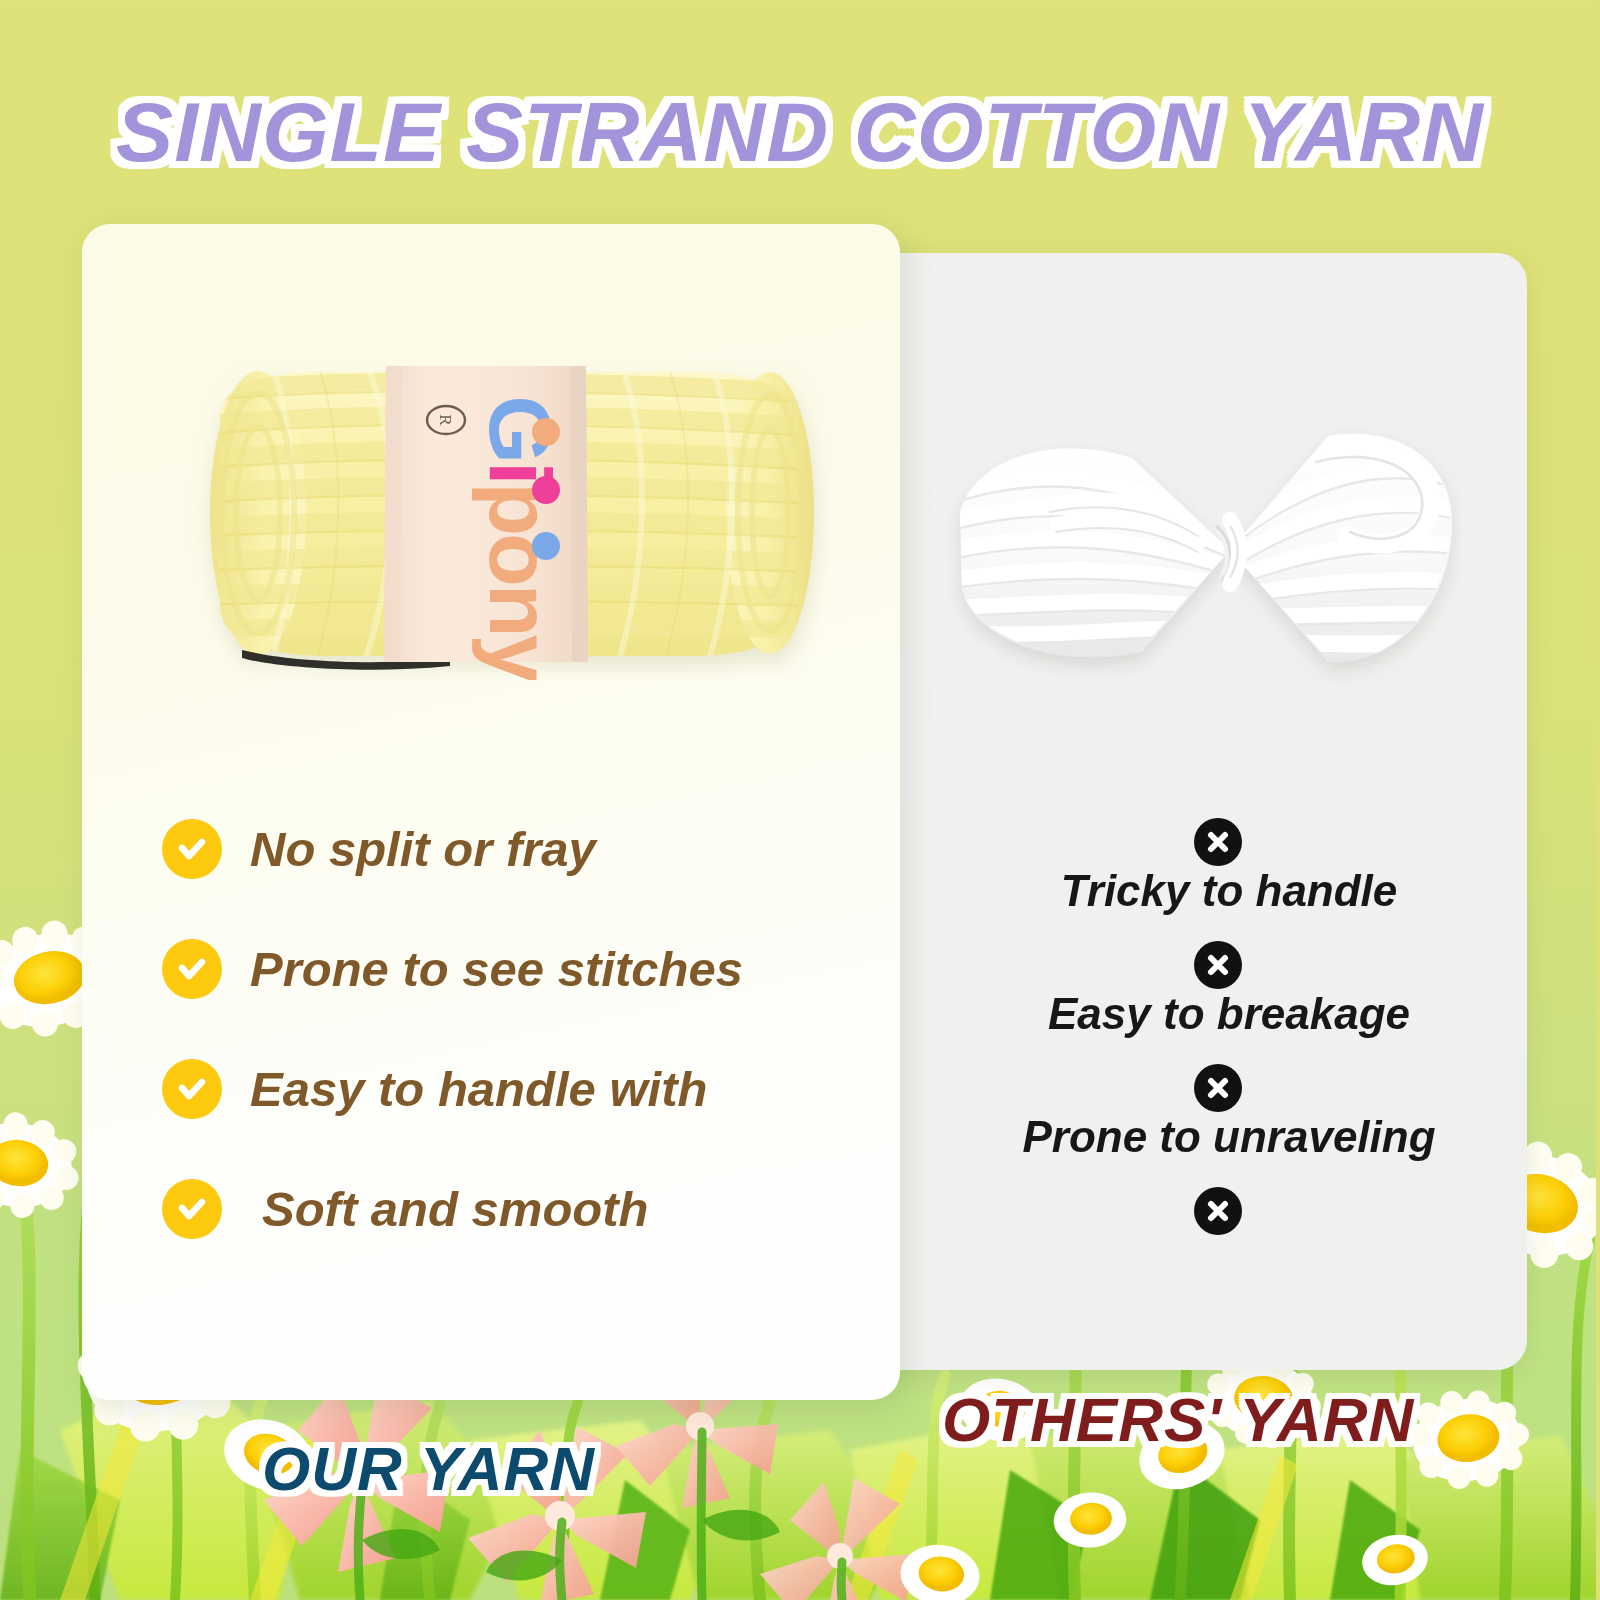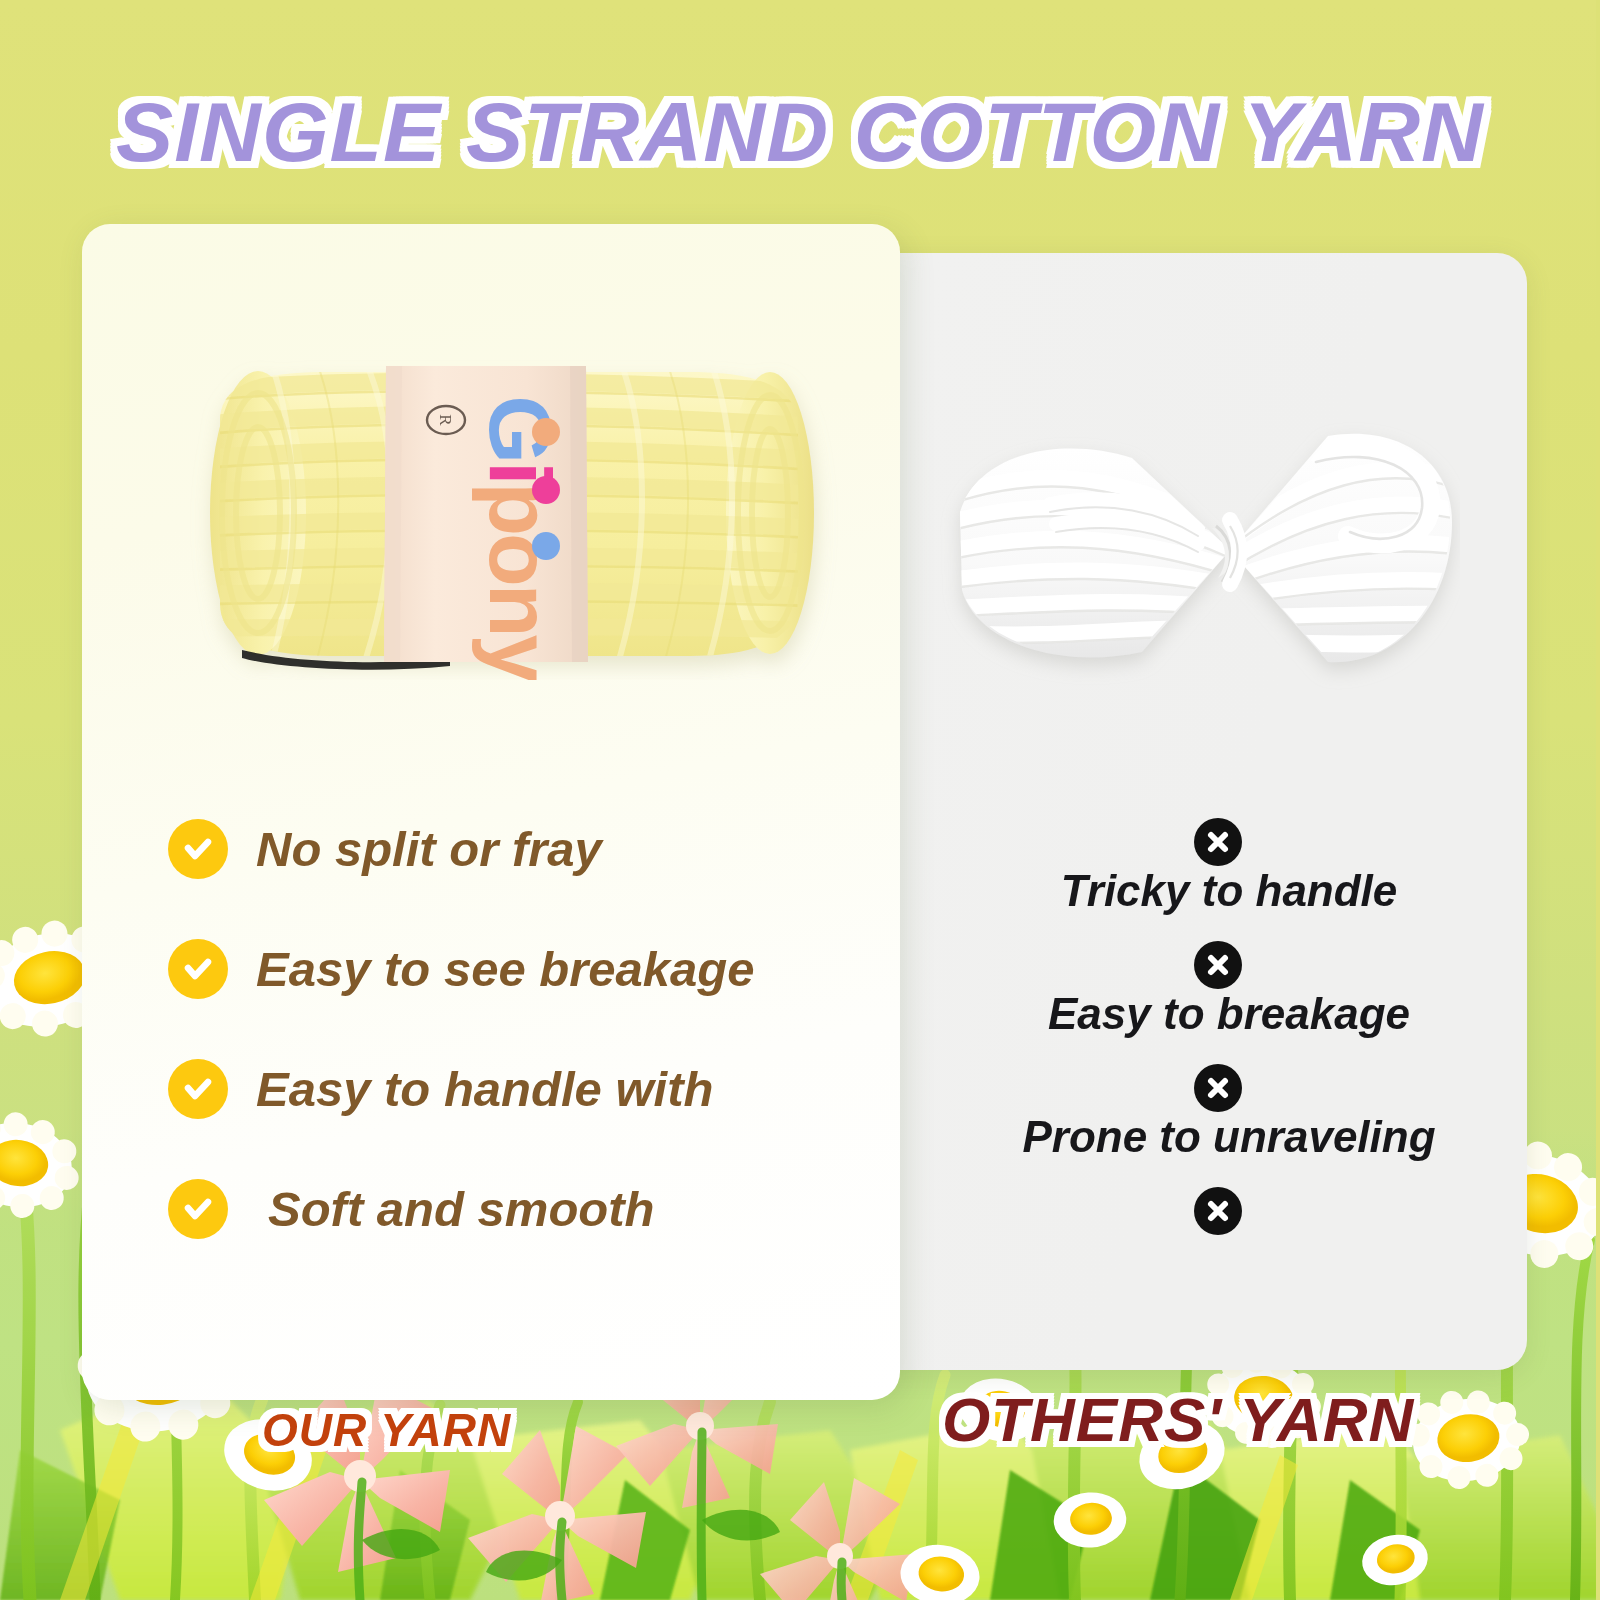--- a/index.html
+++ b/index.html
@@ -56,21 +56,21 @@
   }
 
   
   .skein-wrap{position:absolute;left:150px;top:360px;width:700px;height:320px;}
   .skein-svg{position:absolute;left:0;top:0;}
 
   
   .hank-wrap{position:absolute;left:930px;top:400px;width:530px;height:300px;}
 
   
-  .list-left{position:absolute;left:168px;top:814px;width:700px;}
+  .list-left{position:absolute;left:162px;top:814px;width:700px;}
   .li-l{display:flex;align-items:center;height:70px;margin-bottom:50px;}
   .li-l:last-child{margin-bottom:0;gap:12px;}
   .chk{
     width:60px;height:60px;border-radius:50%;
     background:#fdc90f;flex:0 0 60px;
     display:flex;align-items:center;justify-content:center;
   }
   .li-l .txt{
     margin-left:28px;
     font-size:49px;line-height:56px;
@@ -90,25 +90,25 @@
   .li-r .txt{
     margin-left:22px;
     font-size:44px;line-height:50px;
     font-weight:bold;font-style:italic;
     color:#17171a;
     white-space:nowrap;
   }
 
   
   .lbl-our{
-    position:absolute;left:262px;top:1393px;
-    font-size:46px;line-height:74px;
+    position:absolute;left:262px;top:1432px;
+    font-size:62px;line-height:74px;
     font-weight:bold;font-style:italic;
     letter-spacing:1px;
-    color:#c2410c;
+    color:#0c4a6e;
     white-space:nowrap;
     text-shadow:
       -6px -6px 0 #fff, 6px -6px 0 #fff, -6px 6px 0 #fff, 6px 6px 0 #fff,
       -6px 0 0 #fff, 6px 0 0 #fff, 0 -6px 0 #fff, 0 6px 0 #fff,
       -4px -4px 0 #fff, 4px -4px 0 #fff, -4px 4px 0 #fff, 4px 4px 0 #fff,
       -3px -6px 0 #fff, 3px -6px 0 #fff, -6px -3px 0 #fff, 6px -3px 0 #fff,
       -6px 3px 0 #fff, 6px 3px 0 #fff, -3px 6px 0 #fff, 3px 6px 0 #fff;
   }
   .lbl-others{
     position:absolute;left:942px;top:1383px;
@@ -645,21 +645,21 @@
           </svg>
       </span>
       <span class="txt">No split or fray</span>
     </div>
     <div class="li-l">
       <span class="chk">
         <svg width="36" height="36" viewBox="0 0 36 36">
             <path d="M8 17 L15 25 L28 11" stroke="#fff" stroke-width="6.5" fill="none" stroke-linecap="round" stroke-linejoin="round"></path>
           </svg>
       </span>
-      <span class="txt">Easy to see breakage</span>
+      <span class="txt">Prone to see stitches</span>
     </div>
     <div class="li-l">
       <span class="chk">
         <svg width="36" height="36" viewBox="0 0 36 36">
             <path d="M8 17 L15 25 L28 11" stroke="#fff" stroke-width="6.5" fill="none" stroke-linecap="round" stroke-linejoin="round"></path>
           </svg>
       </span>
       <span class="txt">Easy to handle with</span>
     </div>
     <div class="li-l">

